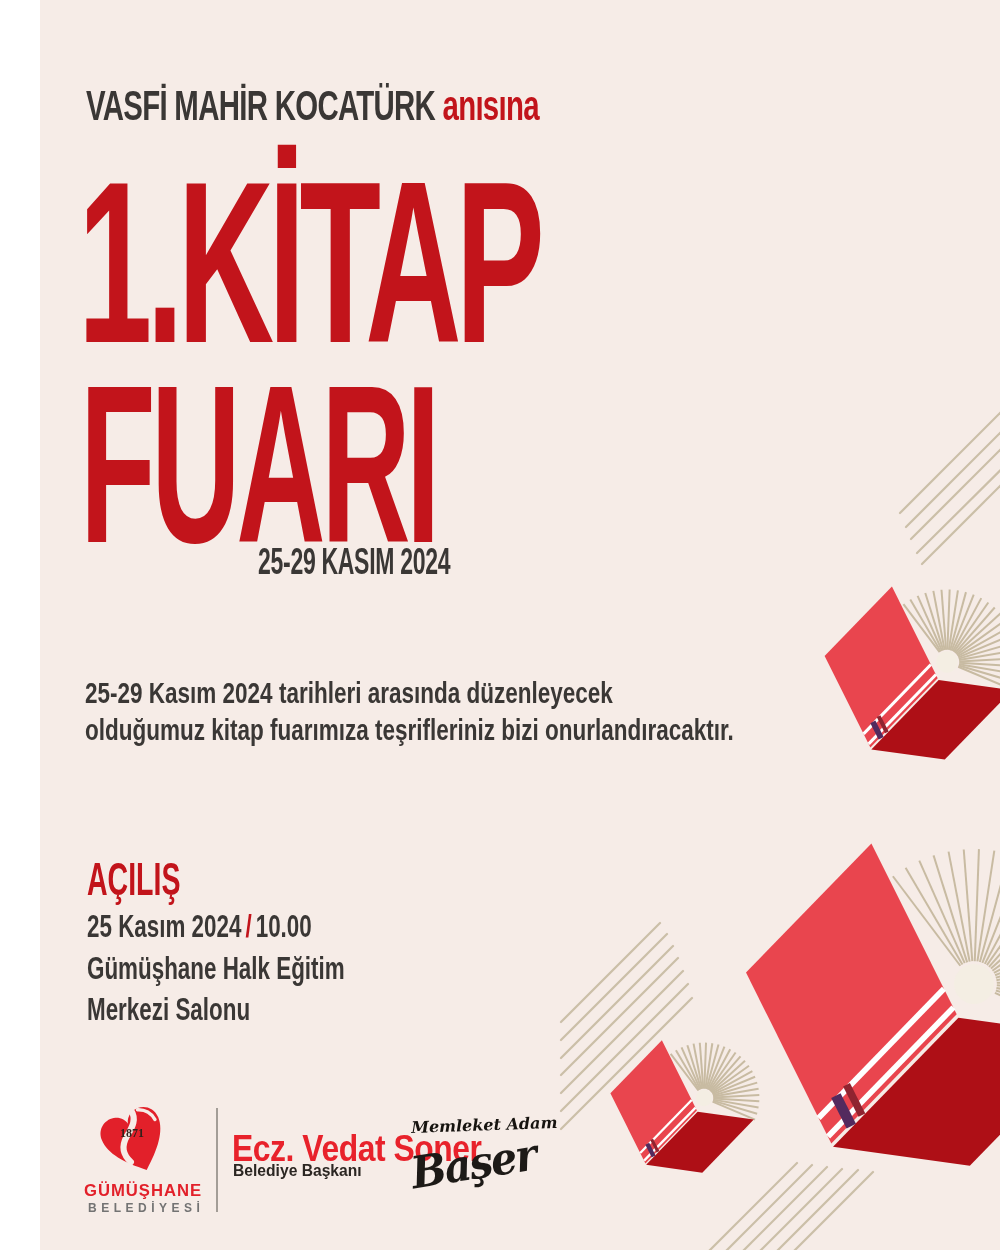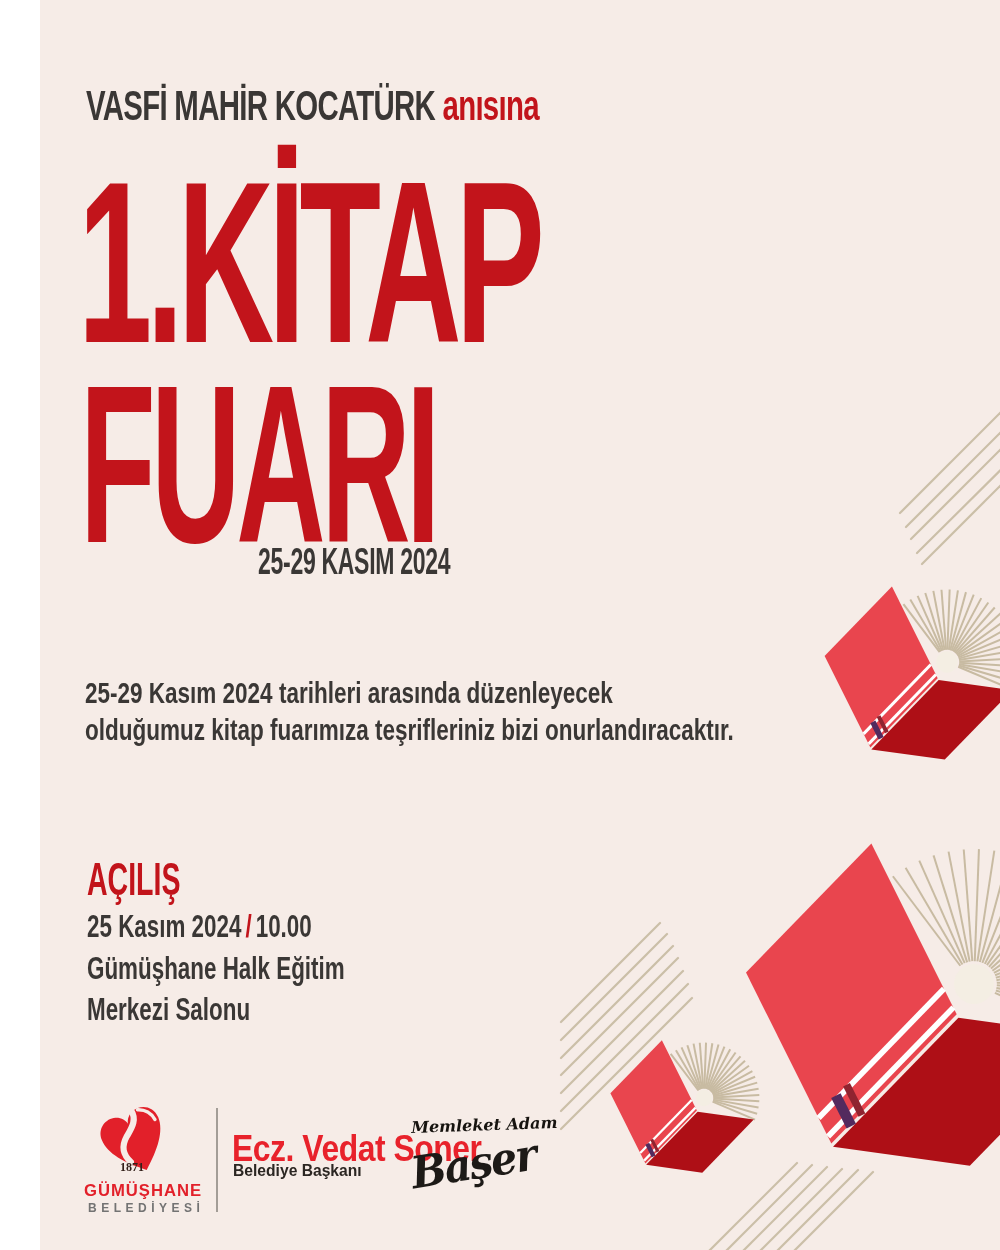--- a/index.html
+++ b/index.html
@@ -25,21 +25,21 @@
   .memorial{left:46px;top:85px;font-size:42px;letter-spacing:-1px;transform:scaleX(0.70);}
   .memorial .suffix{margin-left:0.25em;}
   .title1{left:38px;top:148px;font-size:230px;letter-spacing:-10px;transform:scaleX(0.58);}
   .title2{left:40px;top:352px;font-size:225px;letter-spacing:-8px;transform:scaleX(0.55);}
   .dates{right:590px;top:544px;font-size:36px;letter-spacing:-0.5px;transform:scaleX(0.64);transform-origin:right top;}
   .invite{left:45px;top:674px;font-size:30px;line-height:37px;transform:scaleX(0.75);}
   .opening-h{left:47px;top:856px;font-size:46px;transform:scaleX(0.62);}
   .opening-dt{left:47px;top:910px;font-size:32px;transform:scaleX(0.70);}
   .opening-dt .sep{margin:0 0.18em;}
   .venue{left:47px;top:948px;font-size:32px;line-height:41px;transform:scaleX(0.70);}
-  .muni-year{left:80px;top:1161px;font-size:12px;font-family:"Liberation Serif","DejaVu Serif",serif;color:#33201a;transform:none;}
+  .muni-year{left:80px;top:1127px;font-size:12px;font-family:"Liberation Serif","DejaVu Serif",serif;color:#33201a;transform:none;}
   .muni-name{left:44px;top:1182px;font-size:17px;letter-spacing:1px;color:#e2202a;transform:scaleX(0.98);}
   .muni-sub{left:48px;top:1202px;font-size:12px;letter-spacing:4.5px;color:#737373;transform:none;}
   .divider{position:absolute;z-index:2;left:176px;top:1108px;width:2px;height:104px;background:#a39d97;}
   .mayor-name{left:192px;top:1130px;font-size:37px;color:#e8222b;transform:scaleX(0.86);letter-spacing:-0.5px;}
   .mayor-role{left:193px;top:1162px;font-size:17px;font-weight:600;color:#2b2622;transform:scaleX(0.92);}
   .slogan{left:371px;top:1120px;font-size:16px;font-family:"DejaVu Serif","Liberation Serif",serif;font-style:italic;color:#16130f;transform:rotate(-2deg);}
   .signature{left:368px;top:1152px;font-size:44px;font-family:"DejaVu Serif","Liberation Serif",serif;font-style:italic;color:#1d1a17;transform:rotate(-9deg) scaleX(0.95);letter-spacing:-2px;}
   .hatch line{stroke:#cbbfa8;stroke-width:2.2;stroke-linecap:round;}
   .fan line{stroke:#c8bba2;stroke-width:2;vector-effect:non-scaling-stroke;}
   .sepline{stroke:#ffffff;stroke-width:3;}

